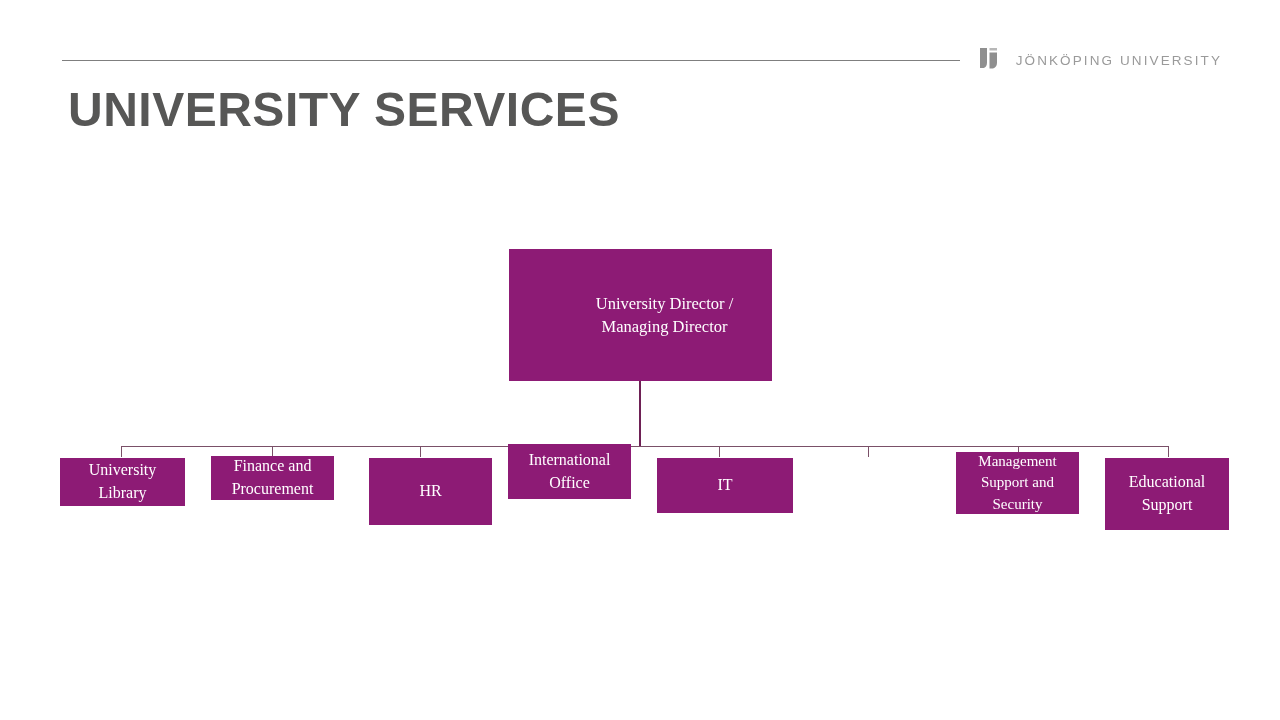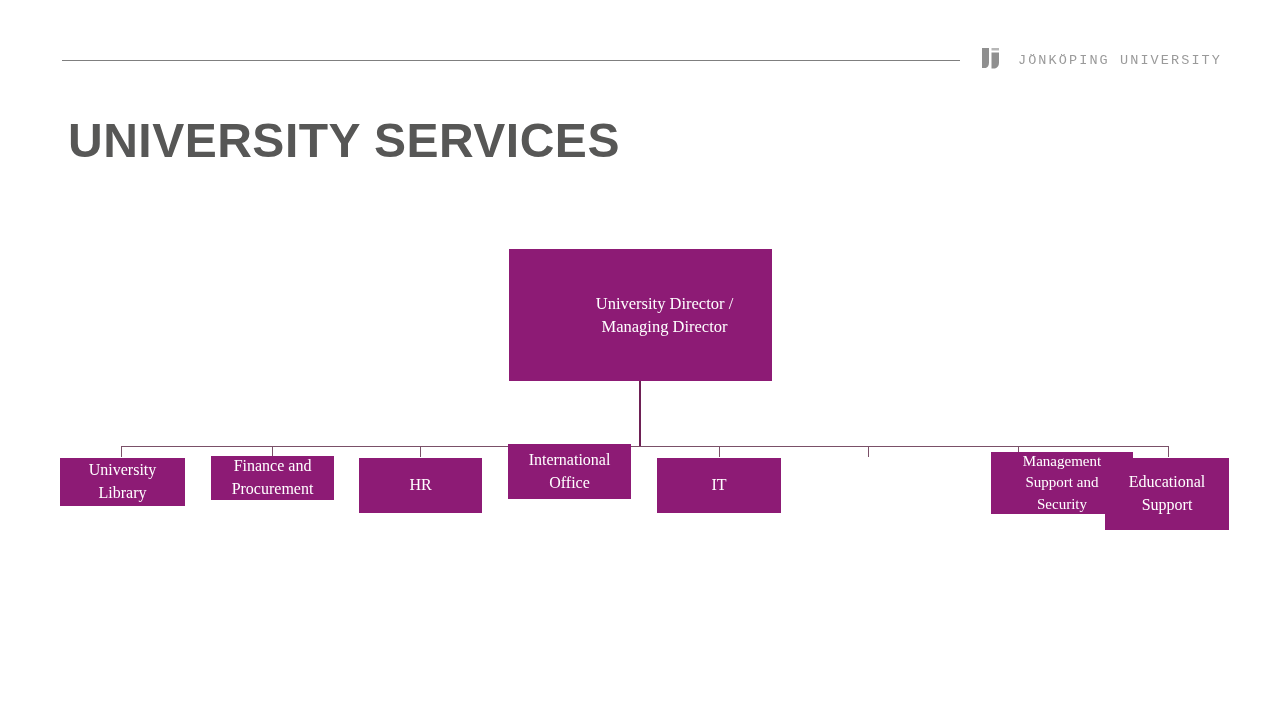--- a/index.html
+++ b/index.html
@@ -32,39 +32,38 @@
     position: absolute;
     left: 68px;
     top: 82px;
     font-family: "Liberation Sans", sans-serif;
     font-size: 48px;
     font-weight: bold;
     letter-spacing: 0.5px;
     color: #575756;
     line-height: 1.18;
     white-space: nowrap;
-    margin-top: 31px;
   }
 
   
   .brand {
     position: absolute;
     right: 58px;
     top: 46px;
     display: flex;
     align-items: center;
     gap: 14px;
   }
   .brand-mark {
     width: 24px;
     height: 28px;
     display: block;
   }
   .brand-text {
-    font-family: Liberation Mono, monospace;
+    font-family: Liberation Sans, sans-serif;
     font-size: 13.5px;
     letter-spacing: 2.1px;
     color: #9a9a9a;
     white-space: nowrap;
   }
 
   
   .chart {
     position: absolute;
     left: 0;
@@ -166,35 +165,35 @@
     <div class="node node-leaf" style="left:60px;top:458px;width:125px;height:48px">
       <span class="node-text">University
 Library</span>
     </div>
 
     <div class="node node-leaf" style="left:211px;top:456px;width:123px;height:44px">
       <span class="node-text">Finance and
 Procurement</span>
     </div>
 
-    <div class="node node-leaf" style="left:359px;top:458px;width:123px;height:55px">
+    <div class="node node-leaf" style="left:369px;top:458px;width:123px;height:67px">
       <span class="node-text">HR</span>
     </div>
 
     <div class="node node-leaf" style="left:508px;top:444px;width:123px;height:55px">
       <span class="node-text">International
 Office</span>
     </div>
 
-    <div class="node node-leaf" style="left:657px;top:458px;width:124px;height:55px">
+    <div class="node node-leaf" style="left:657px;top:458px;width:136px;height:55px">
       <span class="node-text">IT</span>
     </div>
 
 
-    <div class="node node-leaf" style="left:991px;top:452px;width:142px;height:62px;font-size:15px">
+    <div class="node node-leaf" style="left:956px;top:452px;width:123px;height:62px;font-size:15px">
       <span class="node-text">Management
 Support and
 Security</span>
     </div>
 
     <div class="node node-leaf" style="left:1105px;top:458px;width:124px;height:72px">
       <span class="node-text">Educational
 Support</span>
     </div>
 

